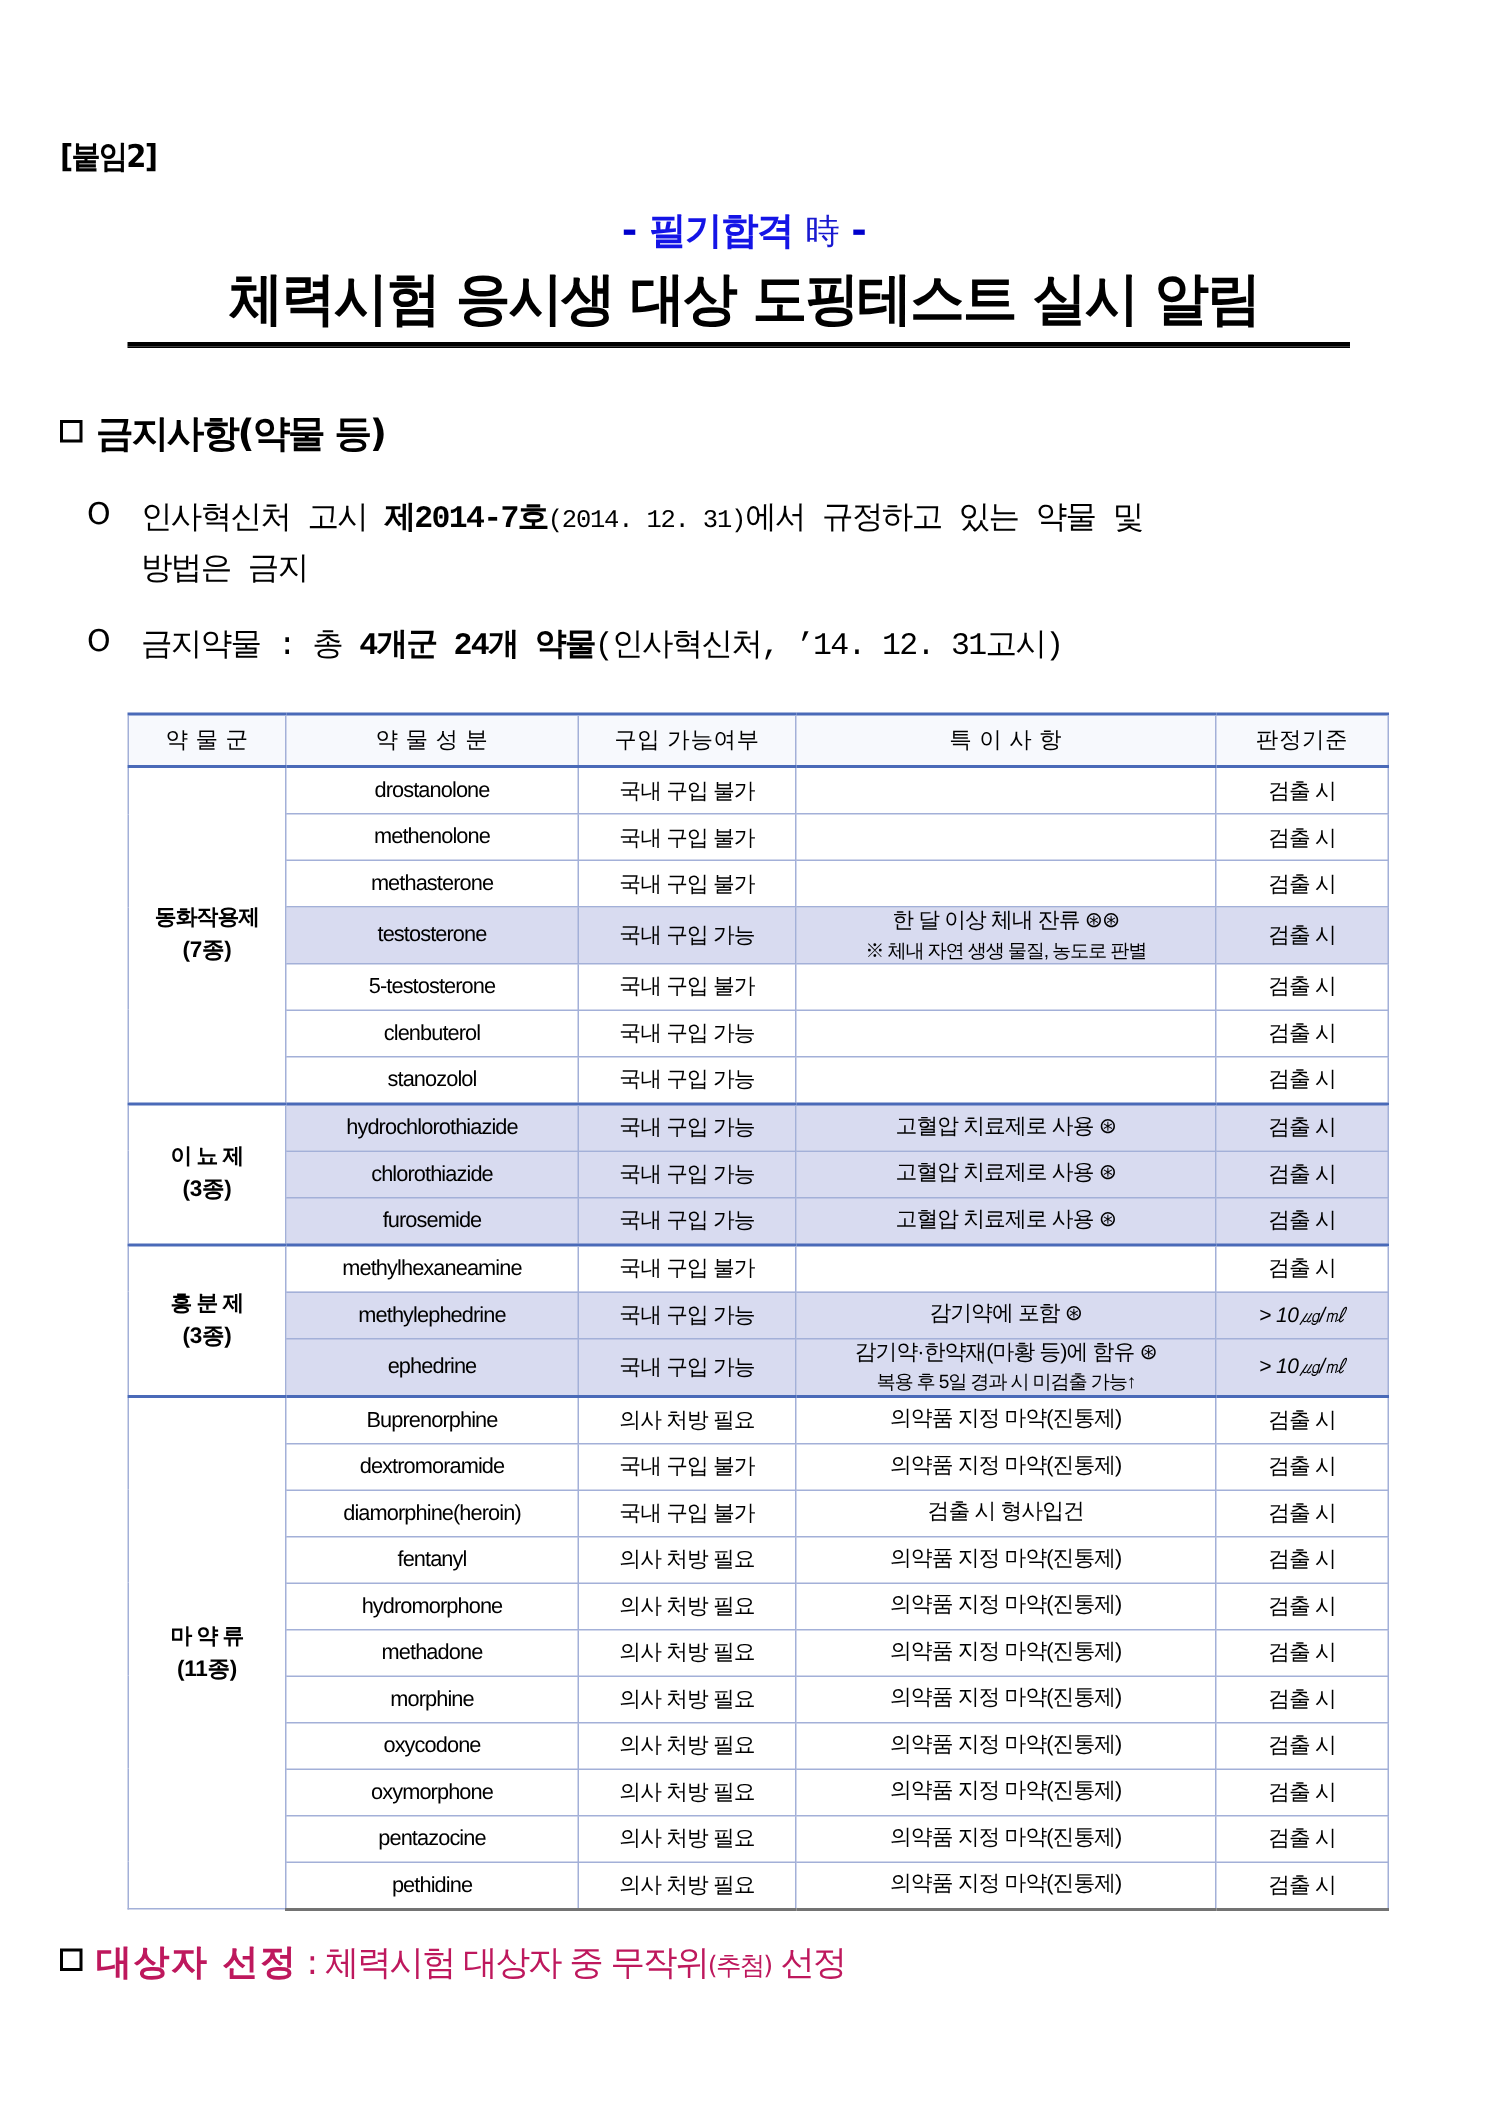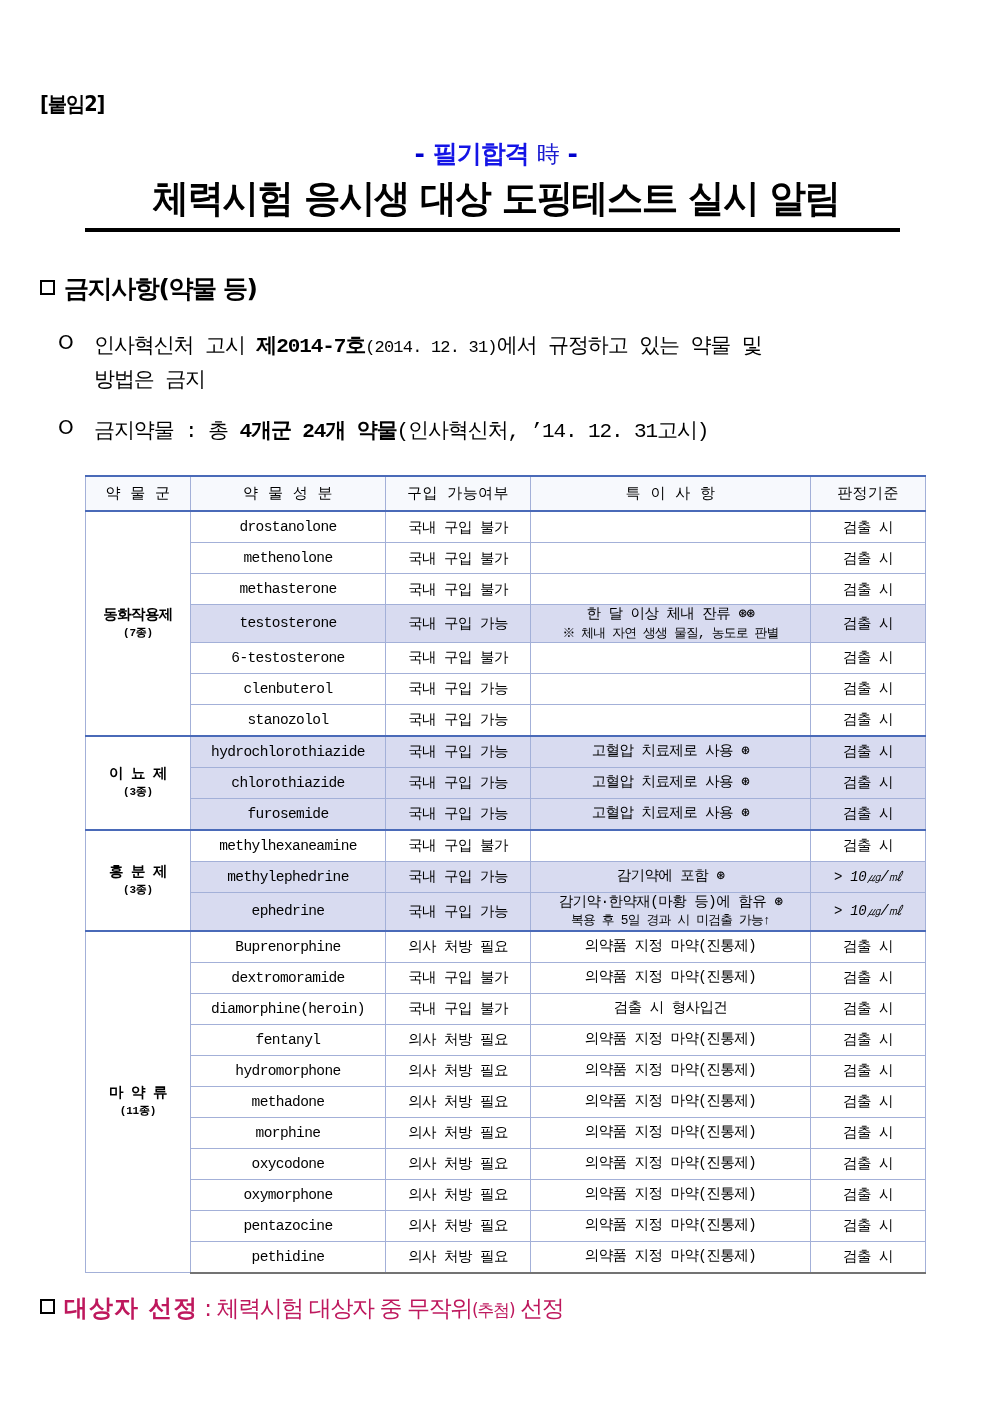--- a/index.html
+++ b/index.html
@@ -149,21 +149,21 @@
   .tbl-wrap {
     position: absolute;
     left: 85px;
     top: 475px;
     width: 840px;
   }
   table.drugs {
     border-collapse: collapse;
     width: 840px;
     table-layout: fixed;
-    font-family: Liberation Mono, monospace;
+    font-family: Liberation Sans, sans-serif;
   }
   table.drugs col.c-group   { width: 105px; }
   table.drugs col.c-name    { width: 195px; }
   table.drugs col.c-avail   { width: 145px; }
   table.drugs col.c-note    { width: 280px; }
   table.drugs col.c-crit    { width: 115px; }
 
   table.drugs th, table.drugs td {
     border: 1px solid #a3b0d8;
     padding: 0;
@@ -195,21 +195,21 @@
     color: #1a3fcc;
     font-weight: 700;
     font-size: 15px;
     letter-spacing: 0.6px;
     line-height: 1.45;
     text-align: center;
     background: #ffffff;
   }
   td.group .cnt {
     display: block;
-    font-size: 11px;
+    font-size: 15px;
     letter-spacing: -0.2px;
   }
 
   tr.hl > td:not(.group) { background: #d8dbf0; }
 
   tr.grp-start > td { border-top: 2px solid #4a6ab8; }
   tr.last-row > td  { border-bottom: 2px solid #737373; }
 
   td.note .nline { display: block; white-space: nowrap; }
   td.note .tiny  { font-size: 12.8px; letter-spacing: -0.8px; }
@@ -314,21 +314,21 @@
           <tr class="hl">
             <td class="name">testosterone</td>
             <td class="avail">국내 구입 가능</td>
             <td class="note">
               <span class="nline">한 달 이상 체내 잔류 ⊛⊛</span>
               <span class="nline tiny">※ 체내 자연 생생 물질, 농도로 판별</span>
             </td>
             <td class="crit">검출 시</td>
           </tr>
           <tr>
-            <td class="name">6-testosterone</td>
+            <td class="name">5-testosterone</td>
             <td class="avail">국내 구입 불가</td>
             <td class="note"></td>
             <td class="crit">검출 시</td>
           </tr>
           <tr>
             <td class="name">clenbuterol</td>
             <td class="avail">국내 구입 가능</td>
             <td class="note"></td>
             <td class="crit">검출 시</td>
           </tr>

